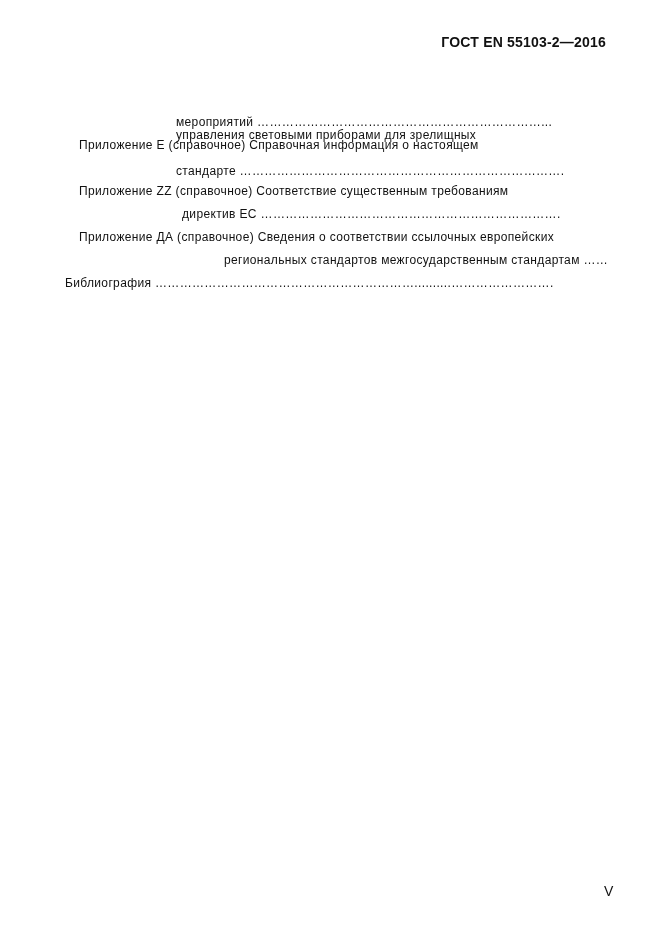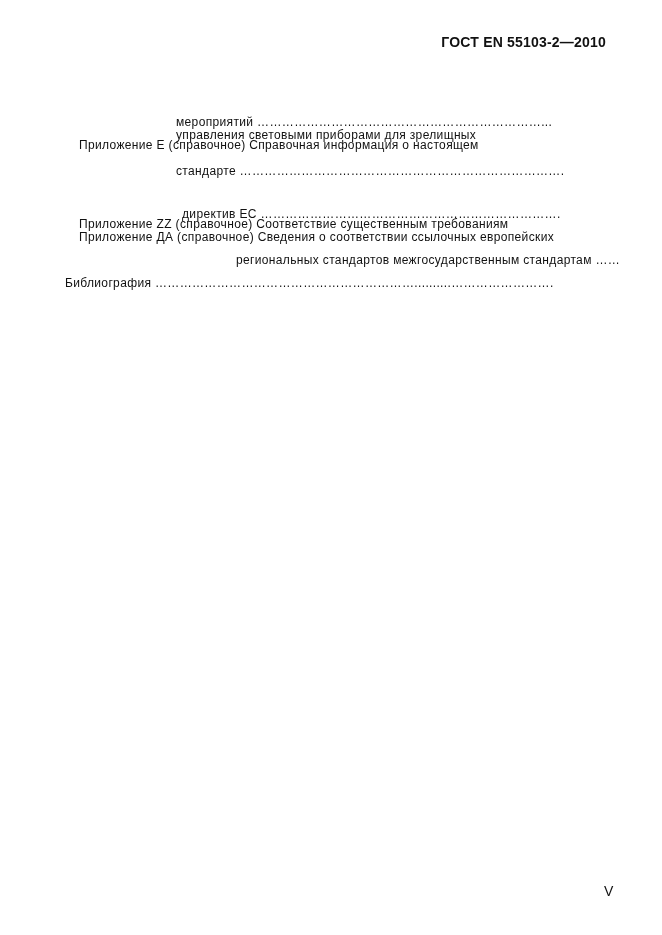--- a/index.html
+++ b/index.html
@@ -16,27 +16,27 @@
       position: absolute; font-size: 12px; white-space: nowrap;
       letter-spacing: 0.35px; line-height: 14px;
     }
     .page-num {
       position: absolute; left: 604px; top: 883px; font-size: 14px;
     }
   </style>
 </head>
 <body>
 
-<div class="header">ГОСТ EN 55103-2—2010</div>
+<div class="header">ГОСТ EN 55103-2—2016</div>
 
 <div class="toc">
   <div class="line" style="left:176px; top:92px;margin-top:36px;">управления световыми приборами для зрелищных</div>
   <div class="line" style="left:176px; top:115px;">мероприятий ……………………………………………………………...</div>
   <div class="line" style="left:79px; top:138px;">Приложение Е (справочное) Справочная информация о настоящем</div>
   <div class="line" style="left:176px; top:164px;">стандарте …………………………………………………………………….</div>
-  <div class="line" style="left:79px; top:184px;margin-top:33px;">Приложение ZZ (справочное) Соответствие  существенным требованиям</div>
+  <div class="line" style="left:79px; top:184px;">Приложение ZZ (справочное) Соответствие  существенным требованиям</div>
   <div class="line" style="left:182px; top:207px;">директив  ЕС ……………………………………………………………….</div>
   <div class="line" style="left:79px; top:230px;text-align:right;">Приложение ДА (справочное)  Сведения о соответствии ссылочных  европейских</div>
-  <div class="line" style="left:188px; top:253px;padding-left:48px;">региональных  стандартов межгосударственным стандартам ……</div>
+  <div class="line" style="left:176px; top:253px;padding-left:48px;">региональных  стандартов межгосударственным стандартам ……</div>
   <div class="line" style="left:65px; top:276px;">Библиография ………………………………………………………..........…………………….</div>
 </div>
 
 <div class="page-num">V</div>
 
 </body></html>

